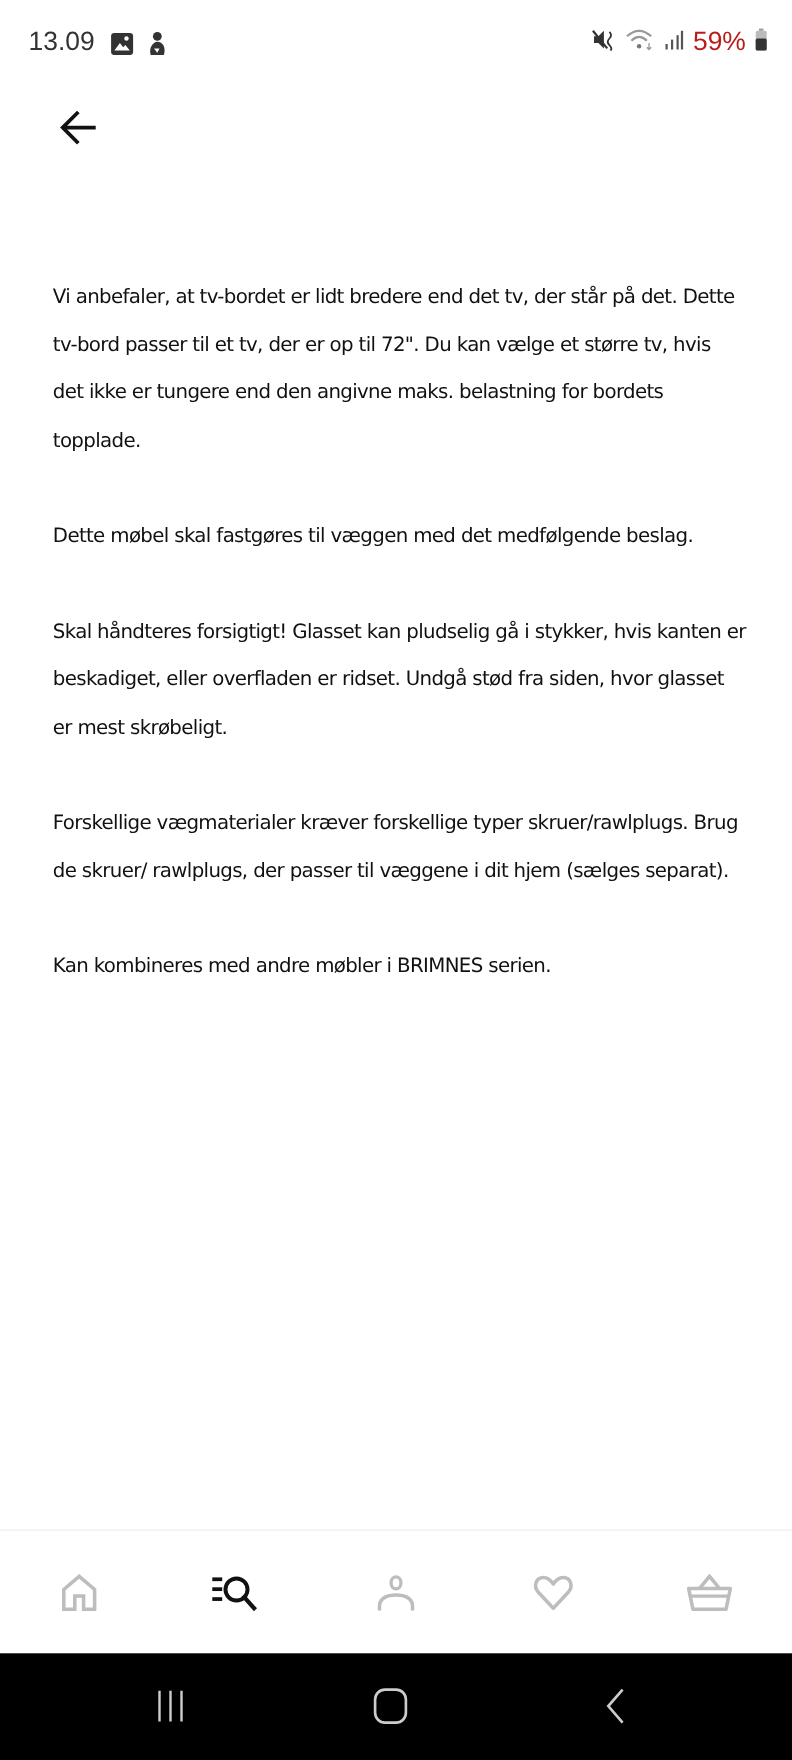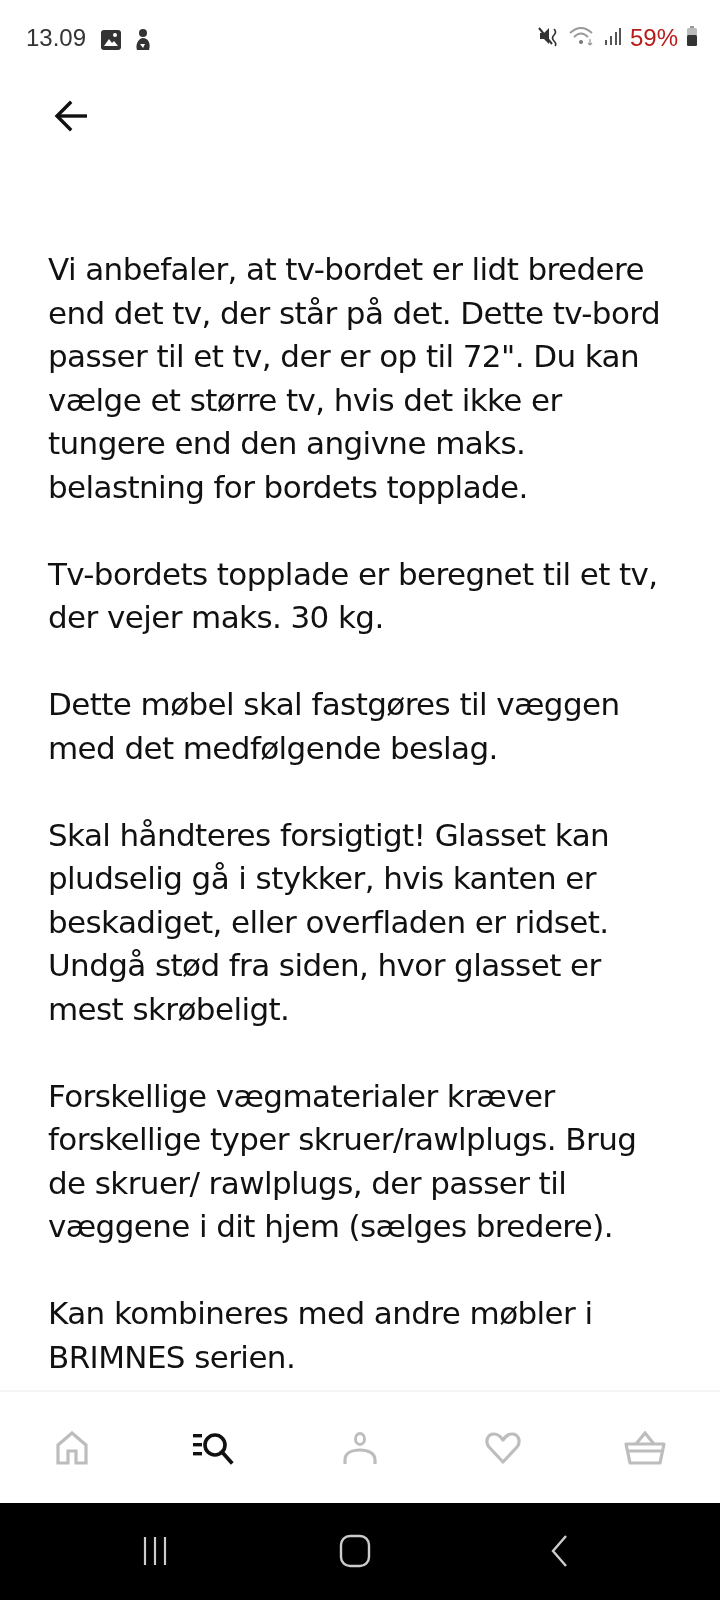--- a/index.html
+++ b/index.html
@@ -10,21 +10,21 @@
     .status-time { position: absolute; left: 26px; top: 24px; font-size: 24px; color: #333; font-family: "Liberation Sans", sans-serif; text-align: right; }
     .status-left-icons { position: absolute; left: 100px; top: 28px; display: flex; gap: 10px; align-items: center; }
     .status-right { position: absolute; right: 22px; top: 24px; display: flex; align-items: center; gap: 8px; }
     .status-battery-text { font-size: 24px; color: #b91c1c; font-family: "Liberation Sans", sans-serif; }
 
     .app-header { position: absolute; top: 80px; left: 0; width: 720px; height: 74px; }
     .back-button { position: absolute; left: 50px; top: 16px; width: 44px; height: 44px; display: flex; align-items: center; justify-content: center; cursor: pointer; }
     .page-title { position: absolute; left: 0; right: 0; top: 18px; text-align: center; font-size: 27px; font-weight: bold; color: #111; font-family: "DejaVu Sans", sans-serif; letter-spacing: -0.3px; }
 
     .content { position: absolute; top: 248px; left: 48px; width: 630px; }
-    .content p { font-size: 31px; line-height: 43.5px; color: #111; margin-bottom: 43.5px; letter-spacing: -0.6px; font-family: "DejaVu Sans", sans-serif; }
+    .content p { font-size: 18px; line-height: 43.5px; color: #111; margin-bottom: 43.5px; letter-spacing: -0.6px; font-family: "DejaVu Sans", sans-serif; }
 
     .bottom-nav { position: absolute; top: 1390px; left: 0; width: 720px; height: 113px; background: #fff; border-top: 2px solid #f5f5f5; }
     .nav-item { position: absolute; top: 38px; width: 50px; height: 40px; display: flex; align-items: center; justify-content: center; cursor: pointer; }
 
     .system-nav { position: absolute; top: 1503px; left: 0; width: 720px; height: 97px; background: #000; }
     .sys-btn { position: absolute; top: 30px; width: 50px; height: 40px; display: flex; align-items: center; justify-content: center; cursor: pointer; }
   </style>
 </head>
 <body>
 
@@ -87,24 +87,23 @@
       <svg width="36" height="32" viewBox="0 0 36 32">
           <path d="M16 3 L3 16 L16 29" stroke="#111" stroke-width="3.4" fill="none" stroke-linecap="square"></path>
           <line x1="4" y1="16" x2="33" y2="16" stroke="#111" stroke-width="3.4"></line>
         </svg>
     </span>
   </div>
 </div>
 
 <div class="content">
   <p>Vi anbefaler, at tv-bordet er lidt bredere end det tv, der står på det. Dette tv-bord passer til et tv, der er op til 72". Du kan vælge et større tv, hvis det ikke er tungere end den angivne maks. belastning for bordets topplade.</p>
-  <p>Tv-bordets topplade er beregnet til et tv, der vejer maks. 30 kg.</p>
   <p>Dette møbel skal fastgøres til væggen med det medfølgende beslag.</p>
   <p>Skal håndteres forsigtigt! Glasset kan pludselig gå i stykker, hvis kanten er beskadiget, eller overfladen er ridset. Undgå stød fra siden, hvor glasset er mest skrøbeligt.</p>
-  <p>Forskellige vægmaterialer kræver forskellige typer skruer/rawlplugs. Brug de skruer/ rawlplugs, der passer til væggene i dit hjem (sælges bredere).</p>
+  <p>Forskellige vægmaterialer kræver forskellige typer skruer/rawlplugs. Brug de skruer/ rawlplugs, der passer til væggene i dit hjem (sælges separat).</p>
   <p>Kan kombineres med andre møbler i BRIMNES serien.</p>
 </div>
 
 <nav class="bottom-nav">
   <div class="nav-item" style="left:47px;">
     <span>
       <svg width="36" height="34" viewBox="0 0 36 34">
           <path d="M4 32 V14 L18 2 L32 14 V32 H22 V20 H14 V32 Z" stroke="#bdbdbd" stroke-width="3.2" fill="none" stroke-linejoin="miter"></path>
         </svg>
     </span>

